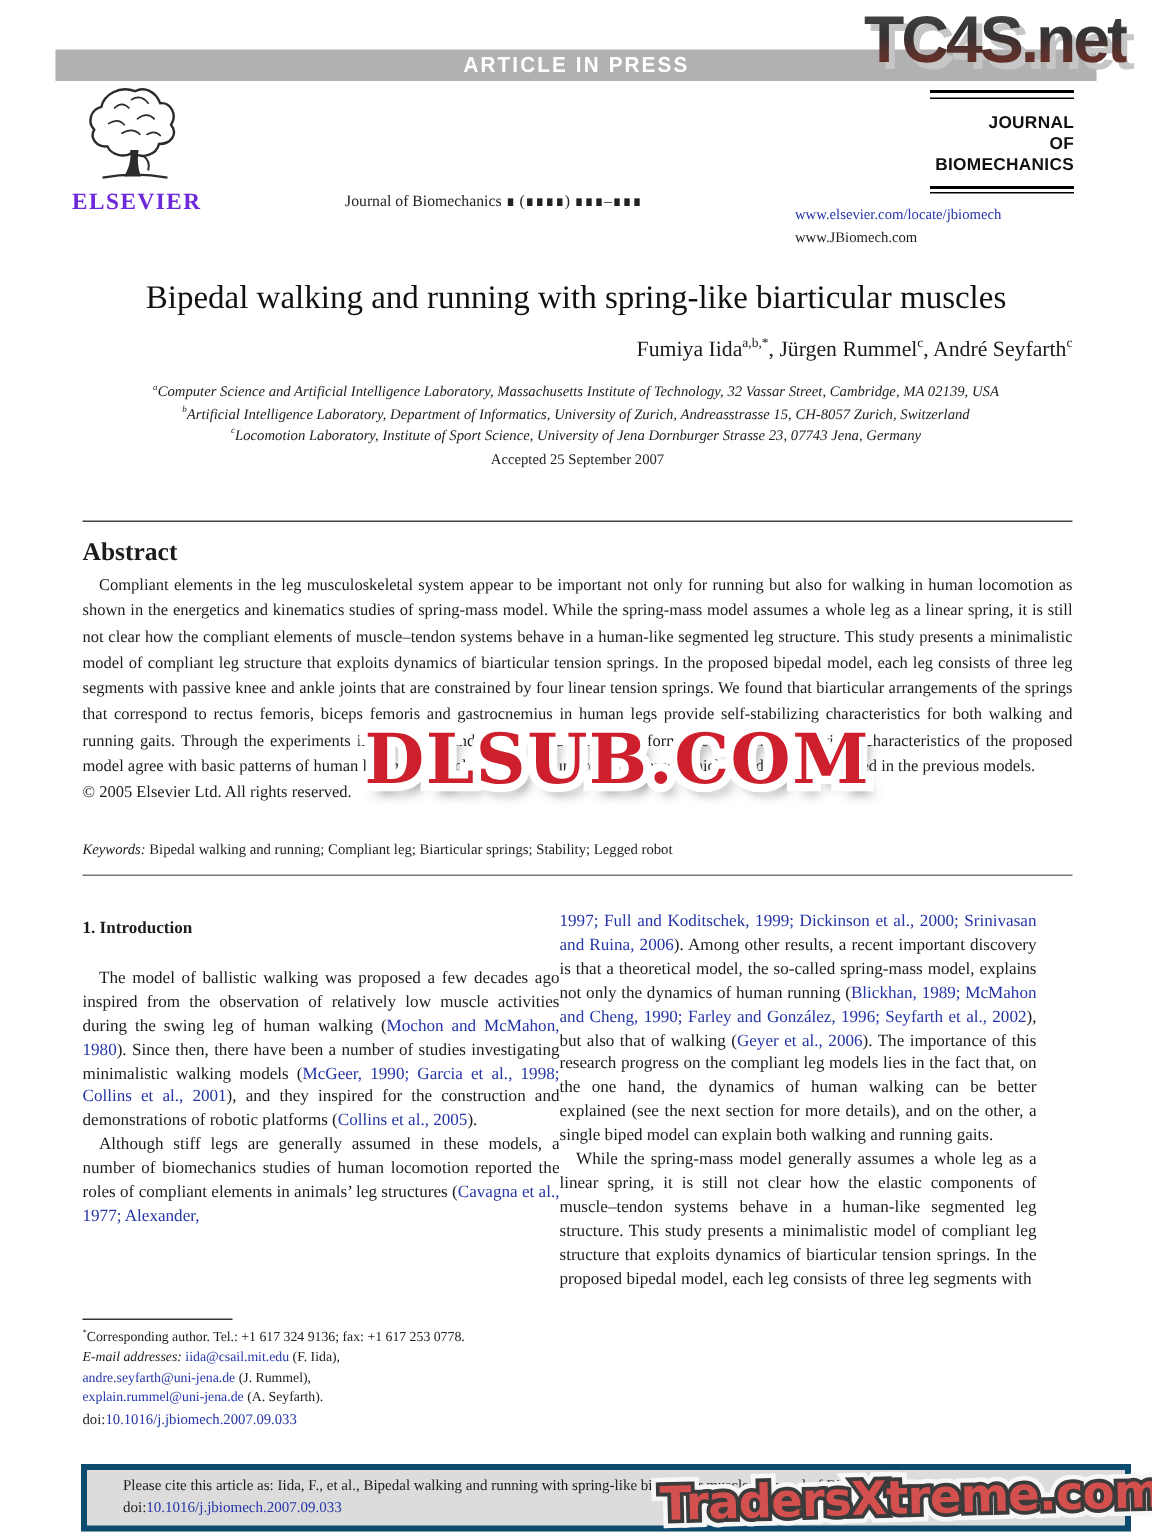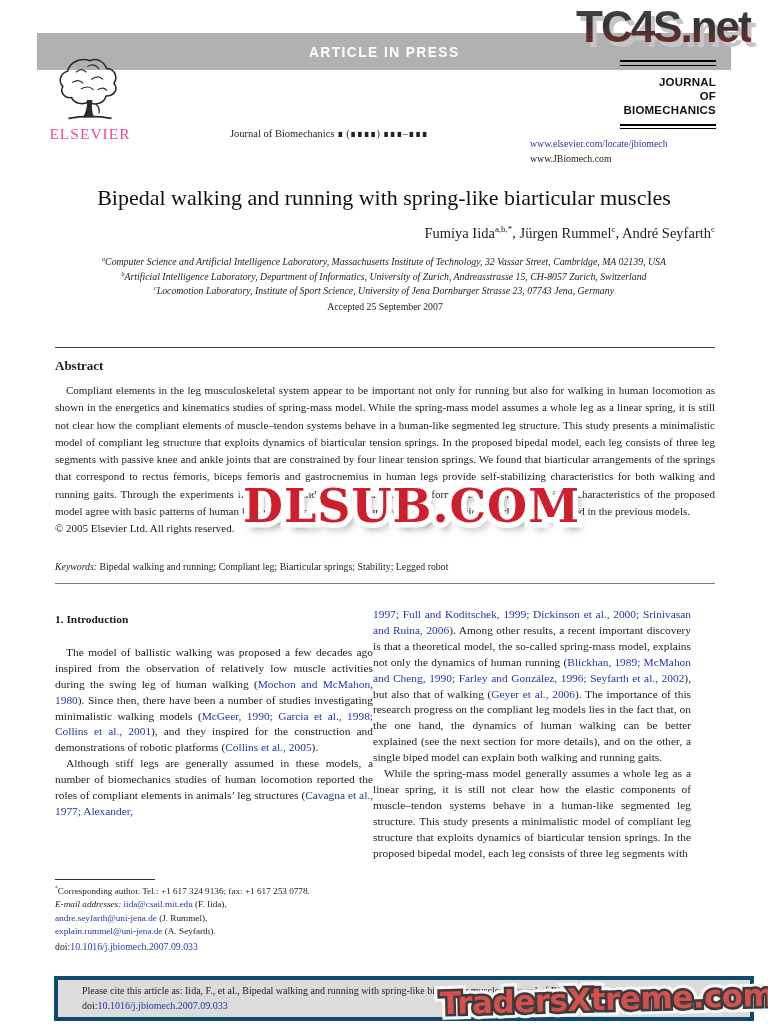--- a/index.html
+++ b/index.html
@@ -1,26 +1,26 @@
 <!DOCTYPE html>
 <html><head>
 <meta charset="utf-8">
 <style>
   html,body{margin:0;padding:0;background:#ffffff;}
   .page{position:relative;width:768px;height:1024px;background:#fff;overflow:hidden;
         font-family:"Liberation Serif",serif;color:#1c1c1c;}
 
   
-  .banner{position:absolute;left:37px;top:33px;width:694px;height:37px;background:#b1b1b1;
+  .banner{position:absolute;left:37px;top:33px;width:694px;height:21px;background:#b1b1b1;
           display:flex;align-items:center;justify-content:center;}
   .banner span{font-family:"Liberation Sans",sans-serif;font-weight:bold;font-size:14.5px;
           color:#fff;letter-spacing:1.5px;transform:scaleX(.95);}
 
   .logo{position:absolute;left:48px;top:56px;width:84px;text-align:center;}
-  .logo .name{font-size:15.5px;letter-spacing:1px;margin-top:1px;color:#ec4899;}
+  .logo .name{font-size:15.5px;letter-spacing:1px;margin-top:1px;color:#6d28d9;font-weight:bold;}
 
   .center-ref{position:absolute;left:230px;top:127px;width:310px;text-align:left;font-size:10.5px;color:#222;}
 
   .jblock{position:absolute;left:620px;top:60px;width:96px;}
   .drule{border-top:2.5px solid #000;border-bottom:1px solid #000;height:2.5px;}
   .jname{text-align:right;font-family:"Liberation Sans",sans-serif;font-weight:bold;
          font-size:11.5px;line-height:14px;letter-spacing:.2px;margin:9px 0 7px;color:#111;}
   .jlinks{position:absolute;left:530px;top:136px;width:186px;text-align:left;font-size:9.8px;line-height:15px;}
 
   .link{color:#2535a6;}
@@ -29,21 +29,21 @@
   .title{position:absolute;left:40px;top:185px;width:688px;text-align:center;font-size:22px;color:#111;}
   .authors{position:absolute;left:55px;top:225px;width:660px;text-align:right;font-size:14.5px;}
   .sup{font-size:62%;vertical-align:super;line-height:0;}
   .it{font-style:italic;}
   .affils{position:absolute;left:40px;top:255px;width:688px;text-align:center;
           font-size:9.8px;font-style:italic;line-height:14.5px;}
   .accepted{position:absolute;left:55px;top:301px;width:660px;text-align:center;font-size:9.8px;}
 
   
   .rule-a{position:absolute;left:55px;top:347px;width:660px;border-top:1px solid #444;}
-  .abs-head{position:absolute;left:55px;top:358px;font-weight:bold;font-size:13px;}
+  .abs-head{position:absolute;left:55px;top:358px;font-weight:bold;font-size:17px;}
   .abs-text{position:absolute;left:55px;top:382px;width:660px;font-size:11px;line-height:17.3px;text-align:justify;}
   .abs-text p{margin:0;text-indent:11px;}
   .abs-text .copy{text-indent:0;}
   .keywords{position:absolute;left:55px;top:561px;width:660px;font-size:9.8px;}
   .rule-b{position:absolute;left:55px;top:583px;width:660px;border-top:1px solid #777;}
 
   
   .columns{position:absolute;left:55px;top:607px;width:660px;height:331px;display:flex;}
   .col{width:318px;font-size:11.4px;line-height:15.9px;text-align:justify;display:flex;flex-direction:column;}
   .sec-head{font-weight:bold;font-size:11.4px;text-align:left;margin:5px 0 17px;}

